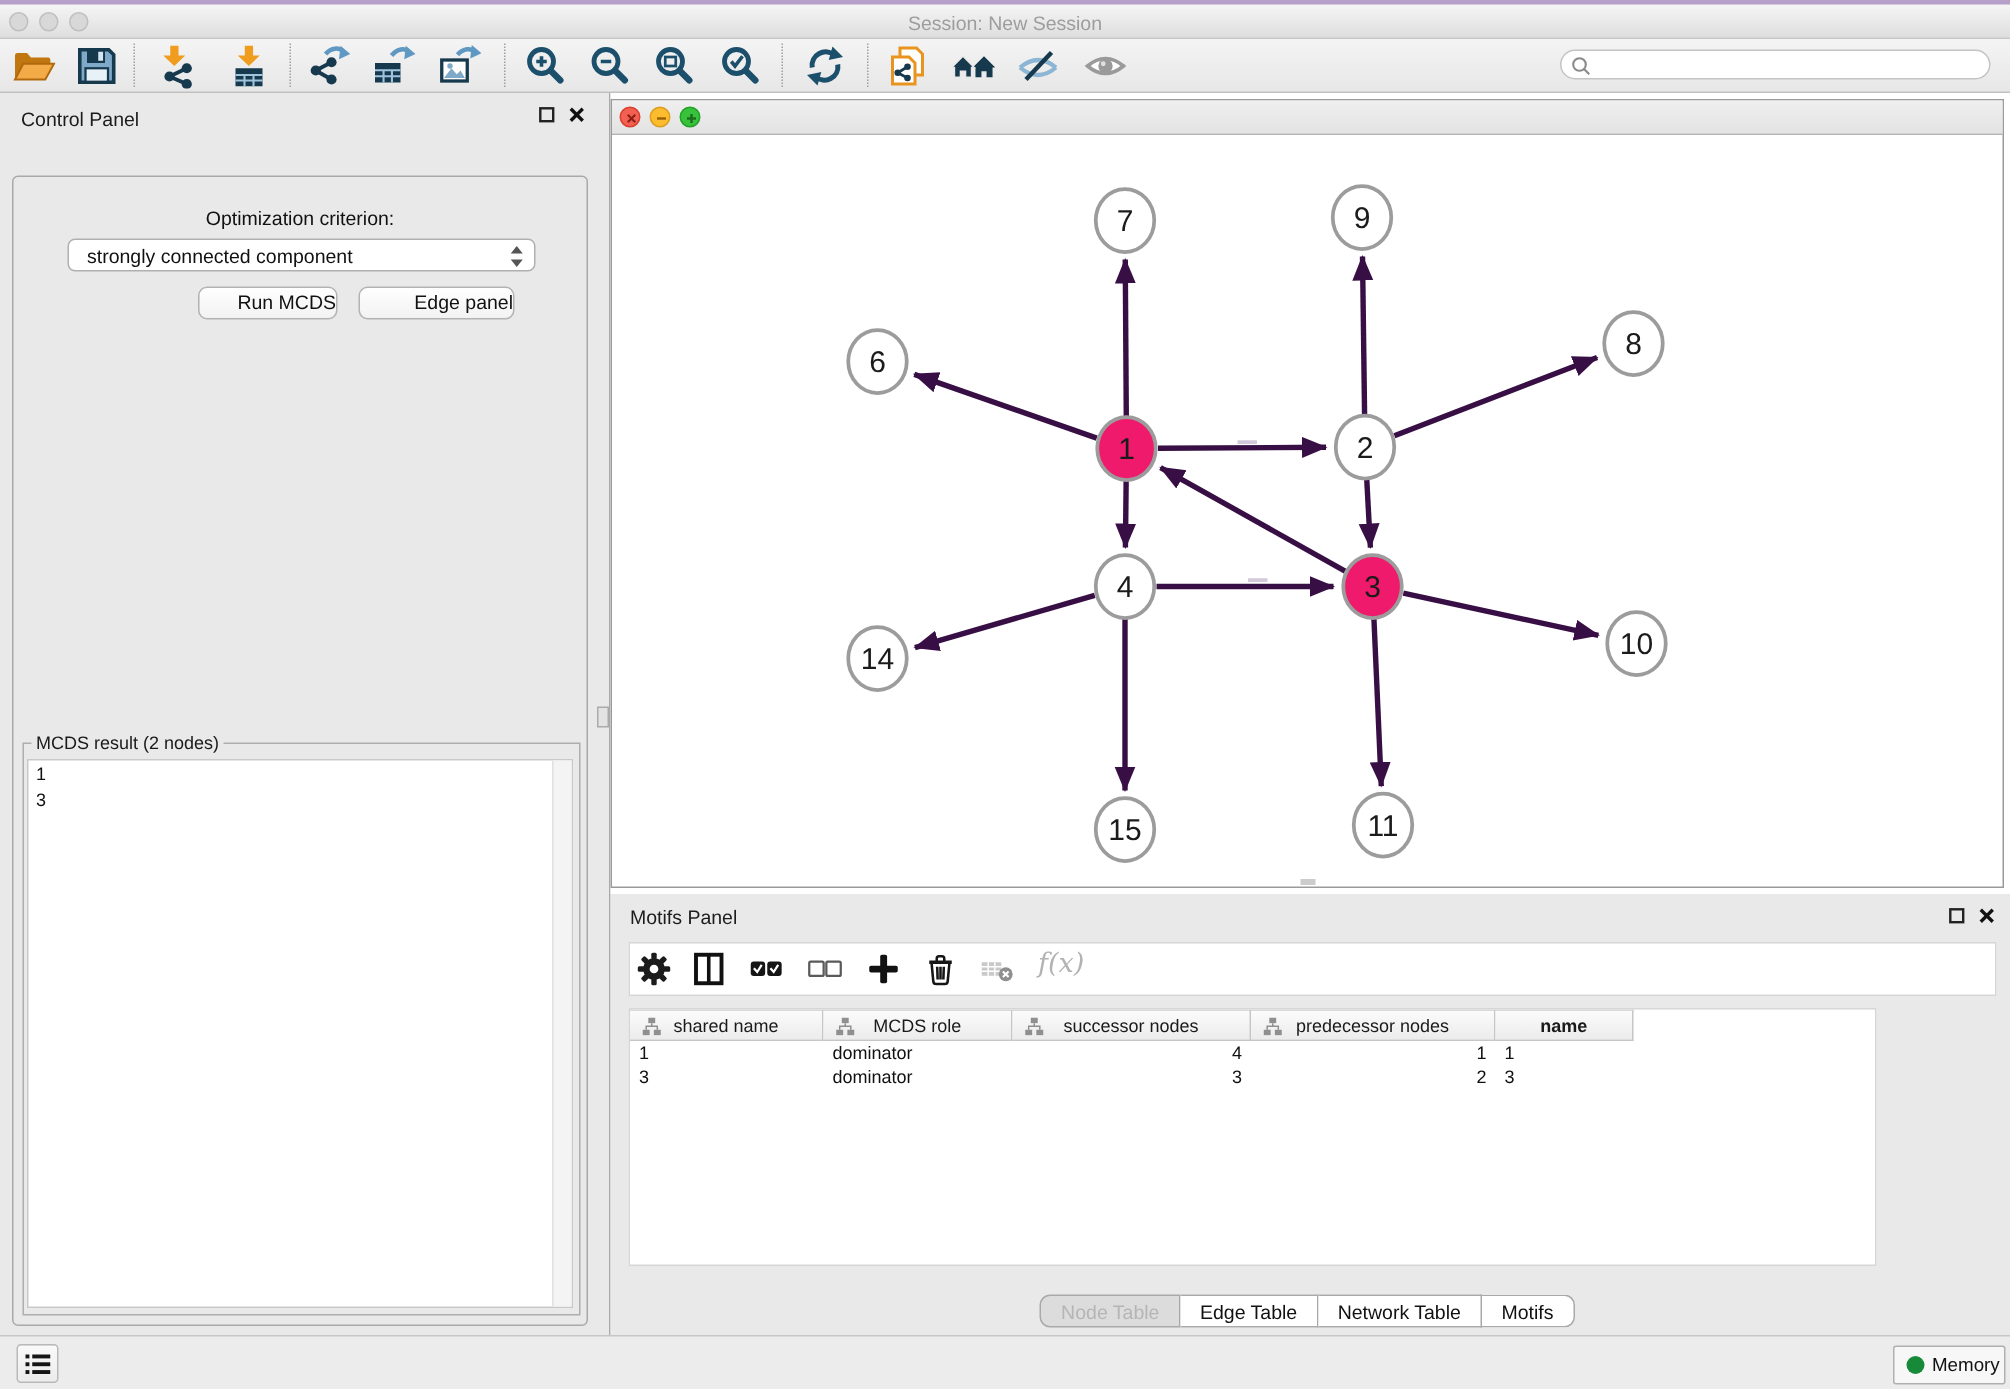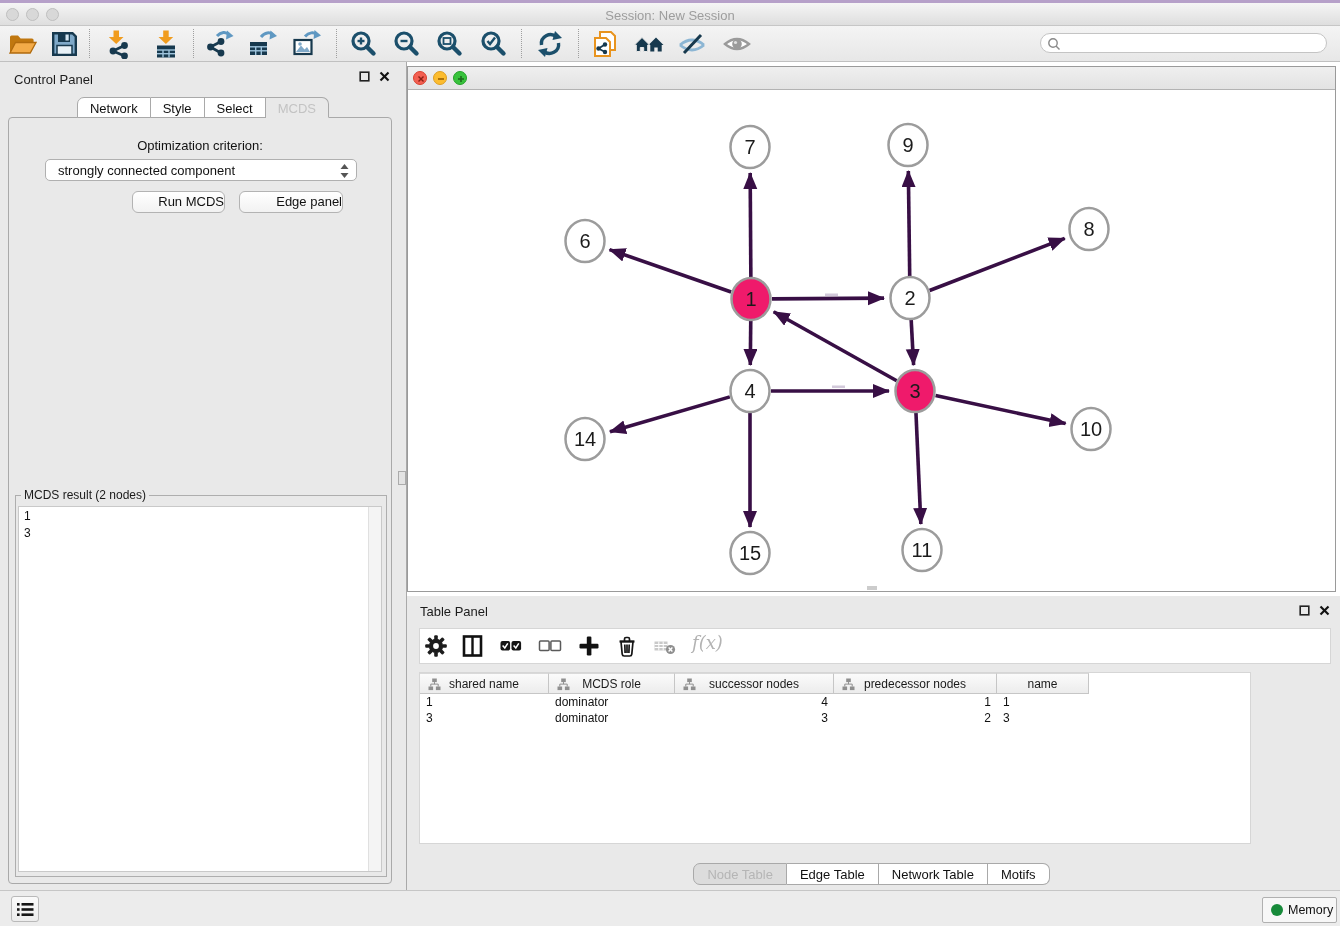--- a/index.html
+++ b/index.html
@@ -216,26 +216,20 @@
   <div id="cp-title">Control Panel</div>
   <div class="panel-btns" id="cp-btns">
     <svg width="11" height="11" viewBox="0 0 11 11">
       <rect x="1.2" y="1.2" width="8.6" height="8.6" fill="none" stroke="#222" stroke-width="1.6"></rect>
     </svg>
     <svg width="11" height="11" viewBox="0 0 11 11">
       <line x1="1.5" y1="1.5" x2="9.5" y2="9.5" stroke="#111" stroke-width="2.2"></line>
       <line x1="9.5" y1="1.5" x2="1.5" y2="9.5" stroke="#111" stroke-width="2.2"></line>
     </svg>
   </div>
-  <div id="cp-tabs">
-      <div class="cp-tab">Network</div>
-      <div class="cp-tab">Style</div>
-      <div class="cp-tab">Select</div>
-      <div class="cp-tab sel">MCDS</div>
-    </div>
   <div id="cp-content">
     <div id="opt-label">Optimization criterion:</div>
     <div id="opt-select">
       <span class="sel-text">strongly connected component</span>
       <svg width="13" height="16" viewBox="0 0 13 16">
         <polygon points="6.5,1 10.5,6 2.5,6" fill="#555"></polygon>
         <polygon points="6.5,15 10.5,10 2.5,10" fill="#555"></polygon>
       </svg>
     </div>
     <div class="cp-button" id="run-btn">Run MCDS</div>
@@ -351,21 +345,21 @@
             <ellipse cx="342" cy="463" rx="19.5" ry="21" fill="#ffffff" stroke="#9c9c9c" stroke-width="2.5"></ellipse>
             <text x="342" y="470" text-anchor="middle" font-size="20" fill="#1b1b1b">15</text>
           </g>
         </g>
     </svg>
   </div>
   <div id="frame-grip"></div>
 </div>
 
 <div id="table-panel">
-  <div id="tp-title">Table Panel</div>
+  <div id="tp-title">Motifs Panel</div>
   <div class="panel-btns" id="tp-btns">
     <svg width="11" height="11" viewBox="0 0 11 11">
       <rect x="1.2" y="1.2" width="8.6" height="8.6" fill="none" stroke="#222" stroke-width="1.6"></rect>
     </svg>
     <svg width="11" height="11" viewBox="0 0 11 11">
       <line x1="1.5" y1="1.5" x2="9.5" y2="9.5" stroke="#111" stroke-width="2.2"></line>
       <line x1="9.5" y1="1.5" x2="1.5" y2="9.5" stroke="#111" stroke-width="2.2"></line>
     </svg>
   </div>
   <div id="tp-toolbar">
@@ -466,21 +460,21 @@
           <svg width="13" height="13" viewBox="0 0 13 13">
             <g fill="#8f8f8f">
               <rect x="4.2" y="0.5" width="4.6" height="3.6"></rect>
               <rect x="0.5" y="8.5" width="4.6" height="3.6"></rect>
               <rect x="7.9" y="8.5" width="4.6" height="3.6"></rect>
             </g>
             <path d="M6.5 4.1 v2 M2.8 8.5 v-2.4 h7.4 v2.4" stroke="#8f8f8f" stroke-width="1" fill="none"></path>
           </svg>
           <span class="th-label">predecessor nodes</span>
         </div>
-        <div class="th" style="width: 92px;">
+        <div class="th" style="width: 92px; font-weight: bold;">
           <span class="th-label">name</span>
         </div>
       </div>
     <div id="table-rows">
         <div class="tr">
           <div class="td" style="width: 129px; text-align: left;">1</div>
           <div class="td" style="width: 126px; text-align: left;">dominator</div>
           <div class="td" style="width: 159px; text-align: right;">4</div>
           <div class="td" style="width: 163px; text-align: right;">1</div>
           <div class="td" style="width: 92px; text-align: left;">1</div>

